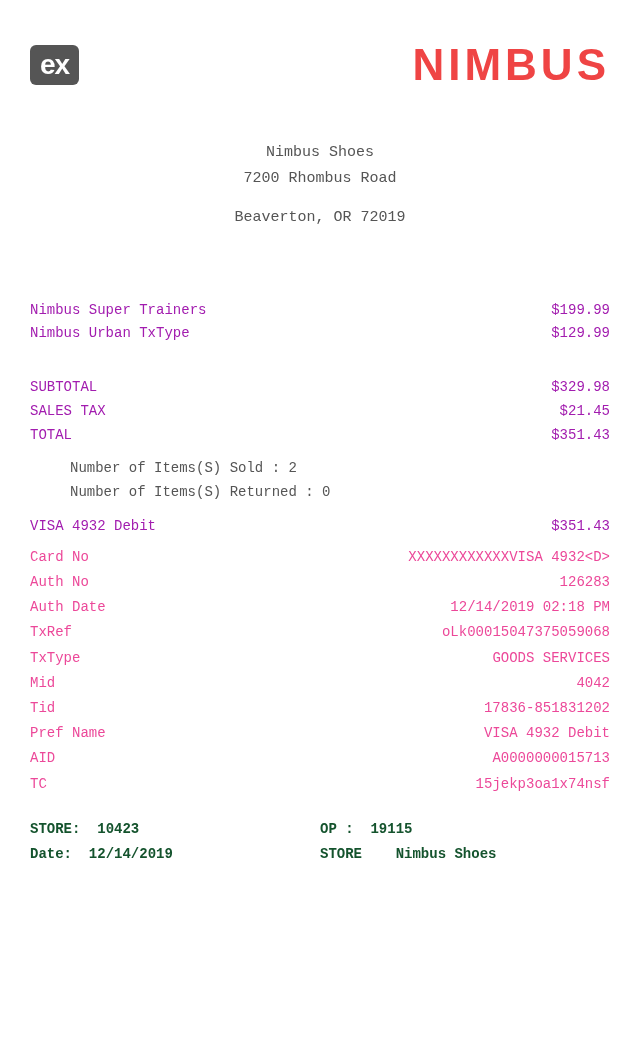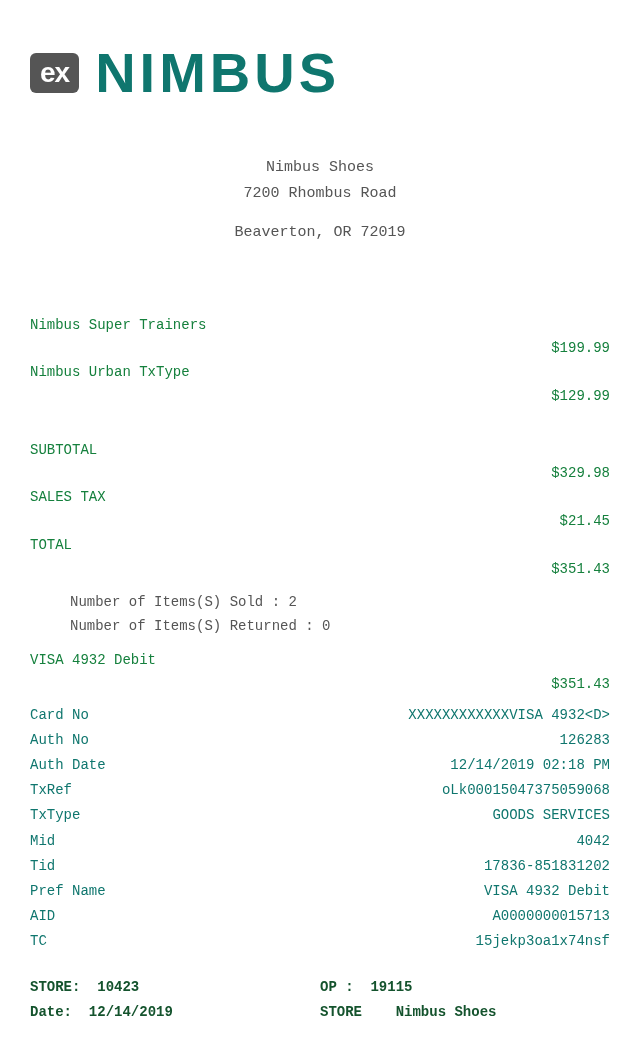--- a/index.html
+++ b/index.html
@@ -17,42 +17,42 @@
       background: #fff;
       width: 640px;
       min-height: 1064px;
       padding: 30px 30px 60px 30px;
     }
 
     
     .header {
       display: flex;
       align-items: center;
-      justify-content: flex-start;
+      justify-content: space-between;
       margin-bottom: 40px;
       padding: 10px 0;
     }
 
     .ex-logo {
       background: #555;
       color: #fff;
       font-weight: bold;
       font-size: 28px;
       font-family: Arial, sans-serif;
       border-radius: 6px;
       padding: 4px 10px;
       margin-right: 16px;
       letter-spacing: -1px;
     }
 
     .brand-name {
       font-family: Arial, sans-serif;
-      font-size: 56px;
+      font-size: 44px;
       font-weight: bold;
-      color: #0f766e;
+      color: #ef4444;
       letter-spacing: 4px;
     }
 
     
     .store-info {
       text-align: center;
       margin-bottom: 40px;
       color: #555;
       font-size: 15px;
       line-height: 1.7;
@@ -60,23 +60,22 @@
 
     
     .items-section {
       margin-bottom: 16px;
     }
 
     .receipt-line {
       display: flex;
       justify-content: flex-start;
       font-size: 14px;
-      color: #15803d;
+      color: #a21caf;
       line-height: 1.7;
-      flex-direction: column;
     }
 
     .receipt-line .label {
       flex: 1;
     }
 
     .receipt-line .amount {
       text-align: right;
       min-width: 80px;
     }
@@ -105,21 +104,21 @@
     }
 
     
     .detail-section {
       margin-bottom: 20px;
     }
 
     .detail-row {
       display: flex;
       font-size: 14px;
-      color: #0f766e;
+      color: #ec4899;
       line-height: 1.8;
     }
 
     .detail-row .detail-label {
       min-width: 110px;
     }
 
     .detail-row .detail-value {
       flex: 1;
       text-align: right;

